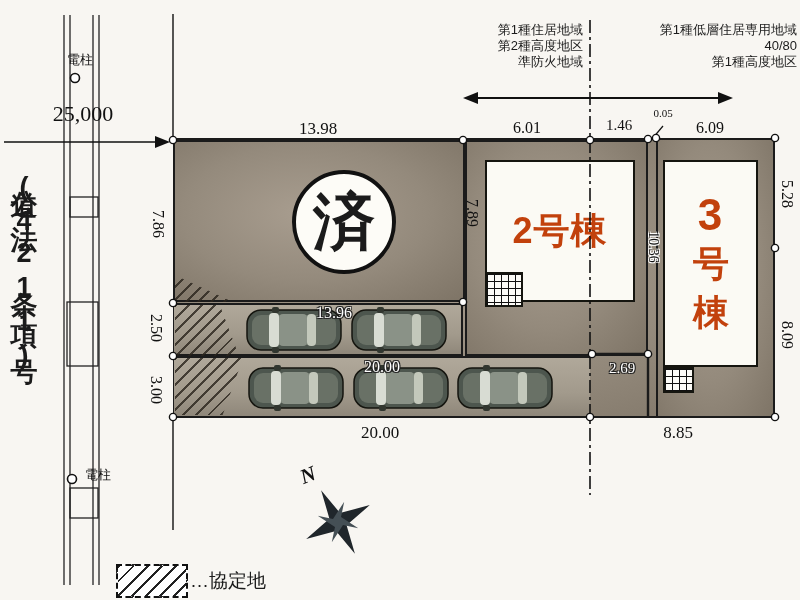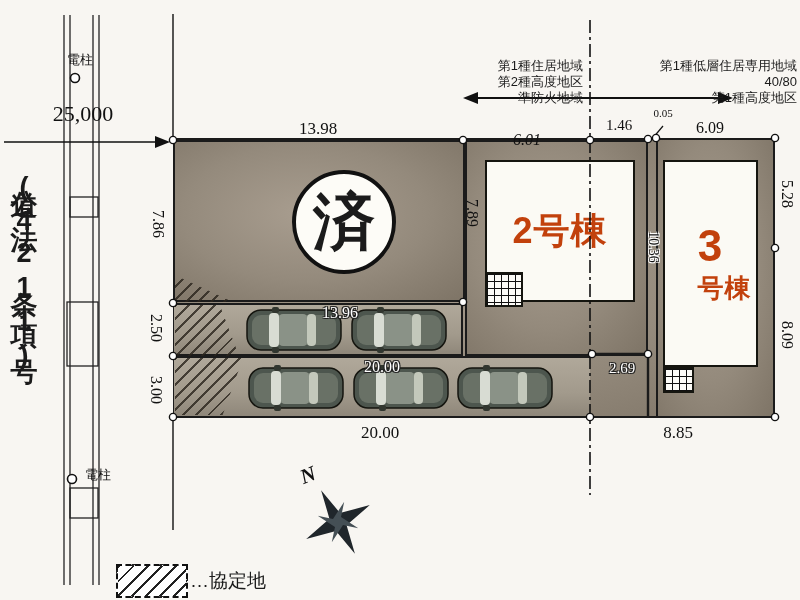--- a/index.html
+++ b/index.html
@@ -22,21 +22,21 @@
        background-size:7px 7px;}
   .hatch{position:absolute;
        background-image:repeating-linear-gradient(135deg, rgba(42,36,28,.8) 0 2px, rgba(0,0,0,0) 2px 9px);}
   
   .dim{position:absolute; font-family:"Liberation Serif",serif; font-size:16px; color:#111;
        text-align:center; white-space:nowrap; z-index:6; line-height:1;}
   .dim.v{transform:rotate(90deg);}
   .dim.wt{color:#fff; text-shadow:1px 1px 0 #222,-1px -1px 0 #222,1px -1px 0 #222,-1px 1px 0 #222;}
   .dim.halo{text-shadow:1px 1px 0 #fff,-1px -1px 0 #fff,1px -1px 0 #fff,-1px 1px 0 #fff;}
   .jp{font-family:"Liberation Sans",sans-serif;}
-  .zone{position:absolute; font-size:13px; line-height:16px; z-index:6; white-space:nowrap;margin-top:36px;}
+  .zone{position:absolute; font-size:13px; line-height:16px; z-index:6; white-space:nowrap;}
   .zone div{white-space:nowrap;}
   .vtext{writing-mode:vertical-rl; text-orientation:upright; letter-spacing:2px;}
   .stamp{position:absolute; width:96px; height:96px; border:4px solid #111; border-radius:50%;
        background:#fdfcf7; display:flex; align-items:center; justify-content:center;
        font-size:62px; font-weight:bold; z-index:5;}
   .bldlabel{font-size:36px; font-weight:bold; letter-spacing:1px; color:#c2410c;}
   svg.car{position:absolute; z-index:4;}
   #overlay{position:absolute; left:0; top:0; z-index:5; pointer-events:none;}
   .legend-swatch{position:absolute; border:2px dashed #111; background-color:#fff;
        background-image:repeating-linear-gradient(135deg,#222 0 2px, transparent 2px 10px); z-index:6;}
@@ -61,21 +61,21 @@
   <div class="hatch" style="left:175px; top:305px; width:64px; height:51px; clip-path:polygon(0 0,70% 0,100% 100%,0 100%);"></div>
   <div class="hatch" style="left:175px; top:358px; width:68px; height:57px; clip-path:polygon(0 0,100% 0,70% 100%,0 100%);"></div>
 
   <div class="bld" style="left:485px; top:160px; width:150px; height:142px;">
     <span class="bldlabel">2号棟</span>
   </div>
   <div class="grid" style="left:485px; top:272px; width:38px; height:35px;"></div>
 
   <div class="bld" style="left:663px; top:160px; width:95px; height:207px; flex-direction:column;">
     <span class="bldlabel" style="font-size:44px;">3</span>
-    <span class="bldlabel" style="font-size:26px;margin-left:28px;">号棟</span>
+    <span class="bldlabel" style="font-size:36px;margin-left:28px;">号棟</span>
   </div>
   <div class="grid" style="left:663px; top:367px; width:31px; height:26px;"></div>
 
   <div class="stamp jp" style="left:292px; top:170px;">
     <span>済</span>
   </div>
 
   <svg class="car" style="left:245px; top:307px;" width="98" height="46" viewBox="0 0 98 46">
     <rect x="2" y="3" width="94" height="40" rx="14" fill="#4d564e" stroke="#15150f" stroke-width="1.5"></rect>
     <rect x="7" y="8" width="84" height="30" rx="9" fill="#697166"></rect>
@@ -192,34 +192,34 @@
     <div>40/80</div>
     <div>第1種高度地区</div>
   </div>
 
   <div class="dim" style="left:38px; top:103px; width:90px; font-size:22px;">25,000</div>
   <div class="dim jp" style="left:58px; top:53px; width:44px; font-size:13px; font-family:'Liberation Sans',sans-serif;">電柱</div>
   <div class="dim jp" style="left:76px; top:468px; width:44px; font-size:13px; font-family:'Liberation Sans',sans-serif;">電柱</div>
   <div class="abs jp vtext" style="left:6px; top:168px; height:330px; font-size:27px; font-weight:bold; z-index:6;">公道(法42条1項1号)</div>
 
   <div class="dim" style="left:268px; top:120px; width:100px; font-size:17px;">13.98</div>
-  <div class="dim" style="left:492px; top:132px; width:70px; font-size:16px;font-style:italic;">6.01</div>
+  <div class="dim" style="left:492px; top:120px; width:70px; font-size:16px;">6.01</div>
   <div class="dim" style="left:594px; top:118px; width:50px; font-size:15px;">1.46</div>
   <div class="dim" style="left:640px; top:108px; width:46px; font-size:11px;">0.05</div>
   <div class="dim" style="left:685px; top:120px; width:50px; font-size:16px;">6.09</div>
 
   <div class="dim v" style="left:138px; top:216px; width:40px;">7.86</div>
   <div class="dim v" style="left:136px; top:320px; width:40px;">2.50</div>
   <div class="dim v" style="left:136px; top:382px; width:40px;">3.00</div>
   <div class="dim v" style="left:452px; top:205px; width:40px;">7.89</div>
   <div class="dim v halo" style="left:629px; top:240px; width:48px; font-size:14px;">10.36</div>
   <div class="dim v" style="left:767px; top:186px; width:40px;">5.28</div>
   <div class="dim v" style="left:767px; top:327px; width:40px;">8.09</div>
 
-  <div class="dim wt" style="left:295px; top:305px; width:90px;">13.96</div>
+  <div class="dim wt" style="left:289px; top:305px; width:90px;">13.96</div>
   <div class="dim wt" style="left:337px; top:359px; width:90px;">20.00</div>
   <div class="dim wt" style="left:592px; top:361px; width:60px; font-size:15px;">2.69</div>
   <div class="dim" style="left:335px; top:424px; width:90px; font-size:17px;">20.00</div>
   <div class="dim" style="left:633px; top:424px; width:90px; font-size:17px;">8.85</div>
 
   <div class="dim" style="left:293px; top:465px; width:30px; font-size:21px; font-weight:bold; font-style:italic; transform:rotate(-22deg);">N</div>
 
   <div class="legend-swatch" style="left:116px; top:564px; width:68px; height:30px;"></div>
   <div class="abs jp" style="left:190px; top:568px; font-size:19px; z-index:6;text-align:center;">…協定地</div>
 

